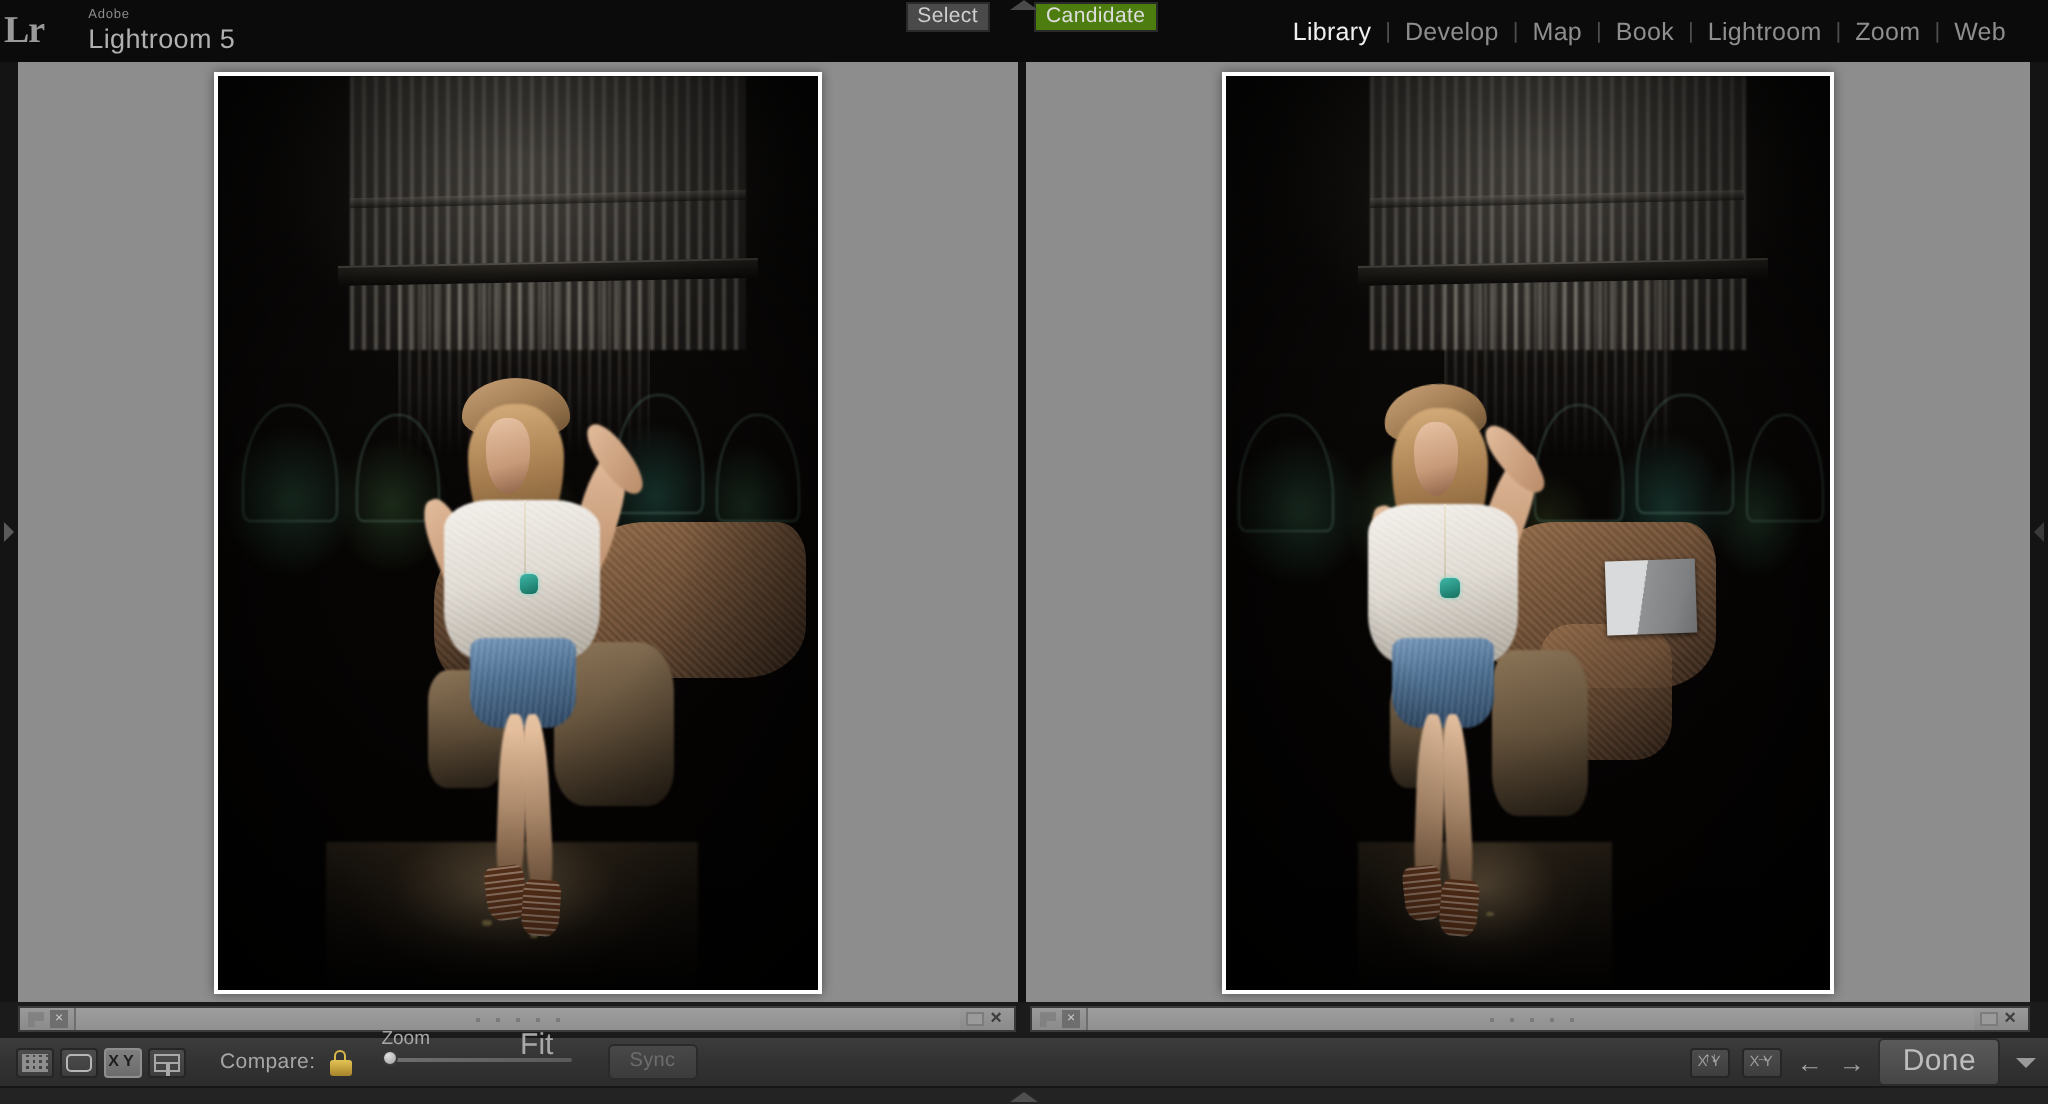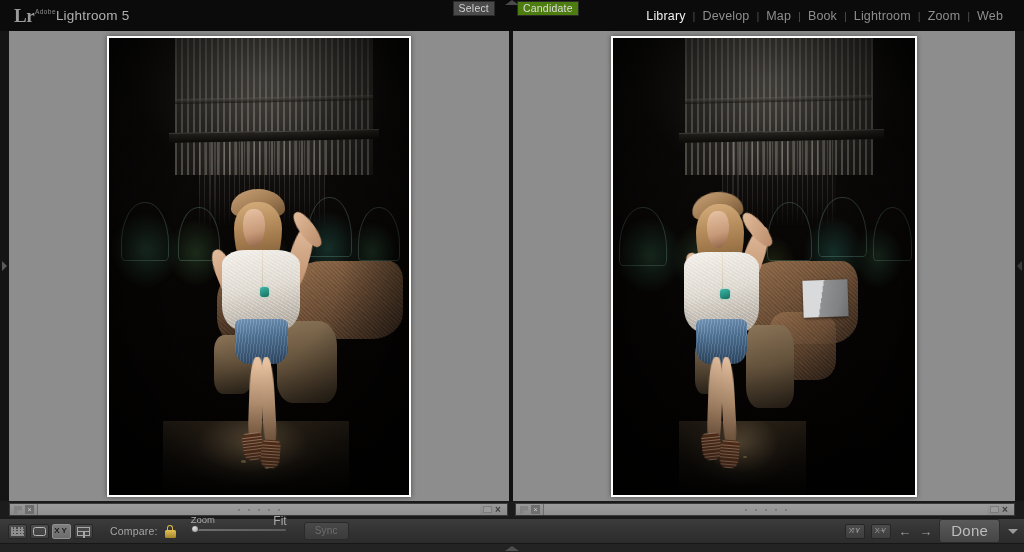--- a/index.html
+++ b/index.html
@@ -18,27 +18,27 @@
     background:#0b0b0b;
     display:flex; align-items:center;
   }
   #edge-top {
     position:absolute; left:50%; top:0px; transform:translateX(-50%);
     width:0; height:0;
     border-left:7px solid transparent; border-right:7px solid transparent;
     border-bottom:5px solid #4a4a4a;
     z-index:40;
   }
-  #identity { display:flex; align-items:center; padding-left:14px; gap:1px; }
+  #identity { display:flex; align-items:center; padding-left:2px; gap:22px; }
   #lr-logo {
     font-size:19px; font-weight:bold; color:#9a9a9a;
     letter-spacing:-0.5px; line-height:1;
     font-family:"Liberation Serif", serif;
   }
-  #lr-words { display:flex; flex-direction:row; line-height:1; }
+  #lr-words { display:flex; flex-direction:column; line-height:1; }
   #lr-adobe { font-size:6.5px; color:#8c8c8c; letter-spacing:.4px; margin-bottom:2px; }
   #lr-title { font-size:13.5px; color:#b0b0b0; letter-spacing:.2px; }
 
   #modules {
     position:absolute; right:14px; top:0; height:31px;
     display:flex; align-items:center; gap:0px;
     font-size:12.5px;
   }
   .module {
     color:#8e8e8e; padding:0 7px; cursor:default; letter-spacing:.15px;
@@ -362,21 +362,21 @@
     border-radius:4px 4px 0 0;
   }
 
   #zoom-group {
     position:relative; width:96px; height:34px; margin-left:8px;
   }
   #zoom-label {
     position:absolute; left:0; top:0px; font-size:9.5px; color:#a8a8a8;
   }
   #fit-label {
-    position:absolute; right:0; top:0px; font-size:12px; color:#a8a8a8;
+    position:absolute; right:10px; top:0px; font-size:15px; color:#a8a8a8;
   }
   #zoom-track {
     position:absolute; left:1px; top:15px; width:94px; height:2px;
     background:linear-gradient(90deg,#6f6f6f,#5a5a5a);
     border-radius:1px;
   }
   #zoom-thumb {
     position:absolute; left:0px; top:11px; width:8px; height:8px;
     border-radius:50%;
     background:radial-gradient(circle at 35% 30%,#e2e2e2,#9c9c9c);

